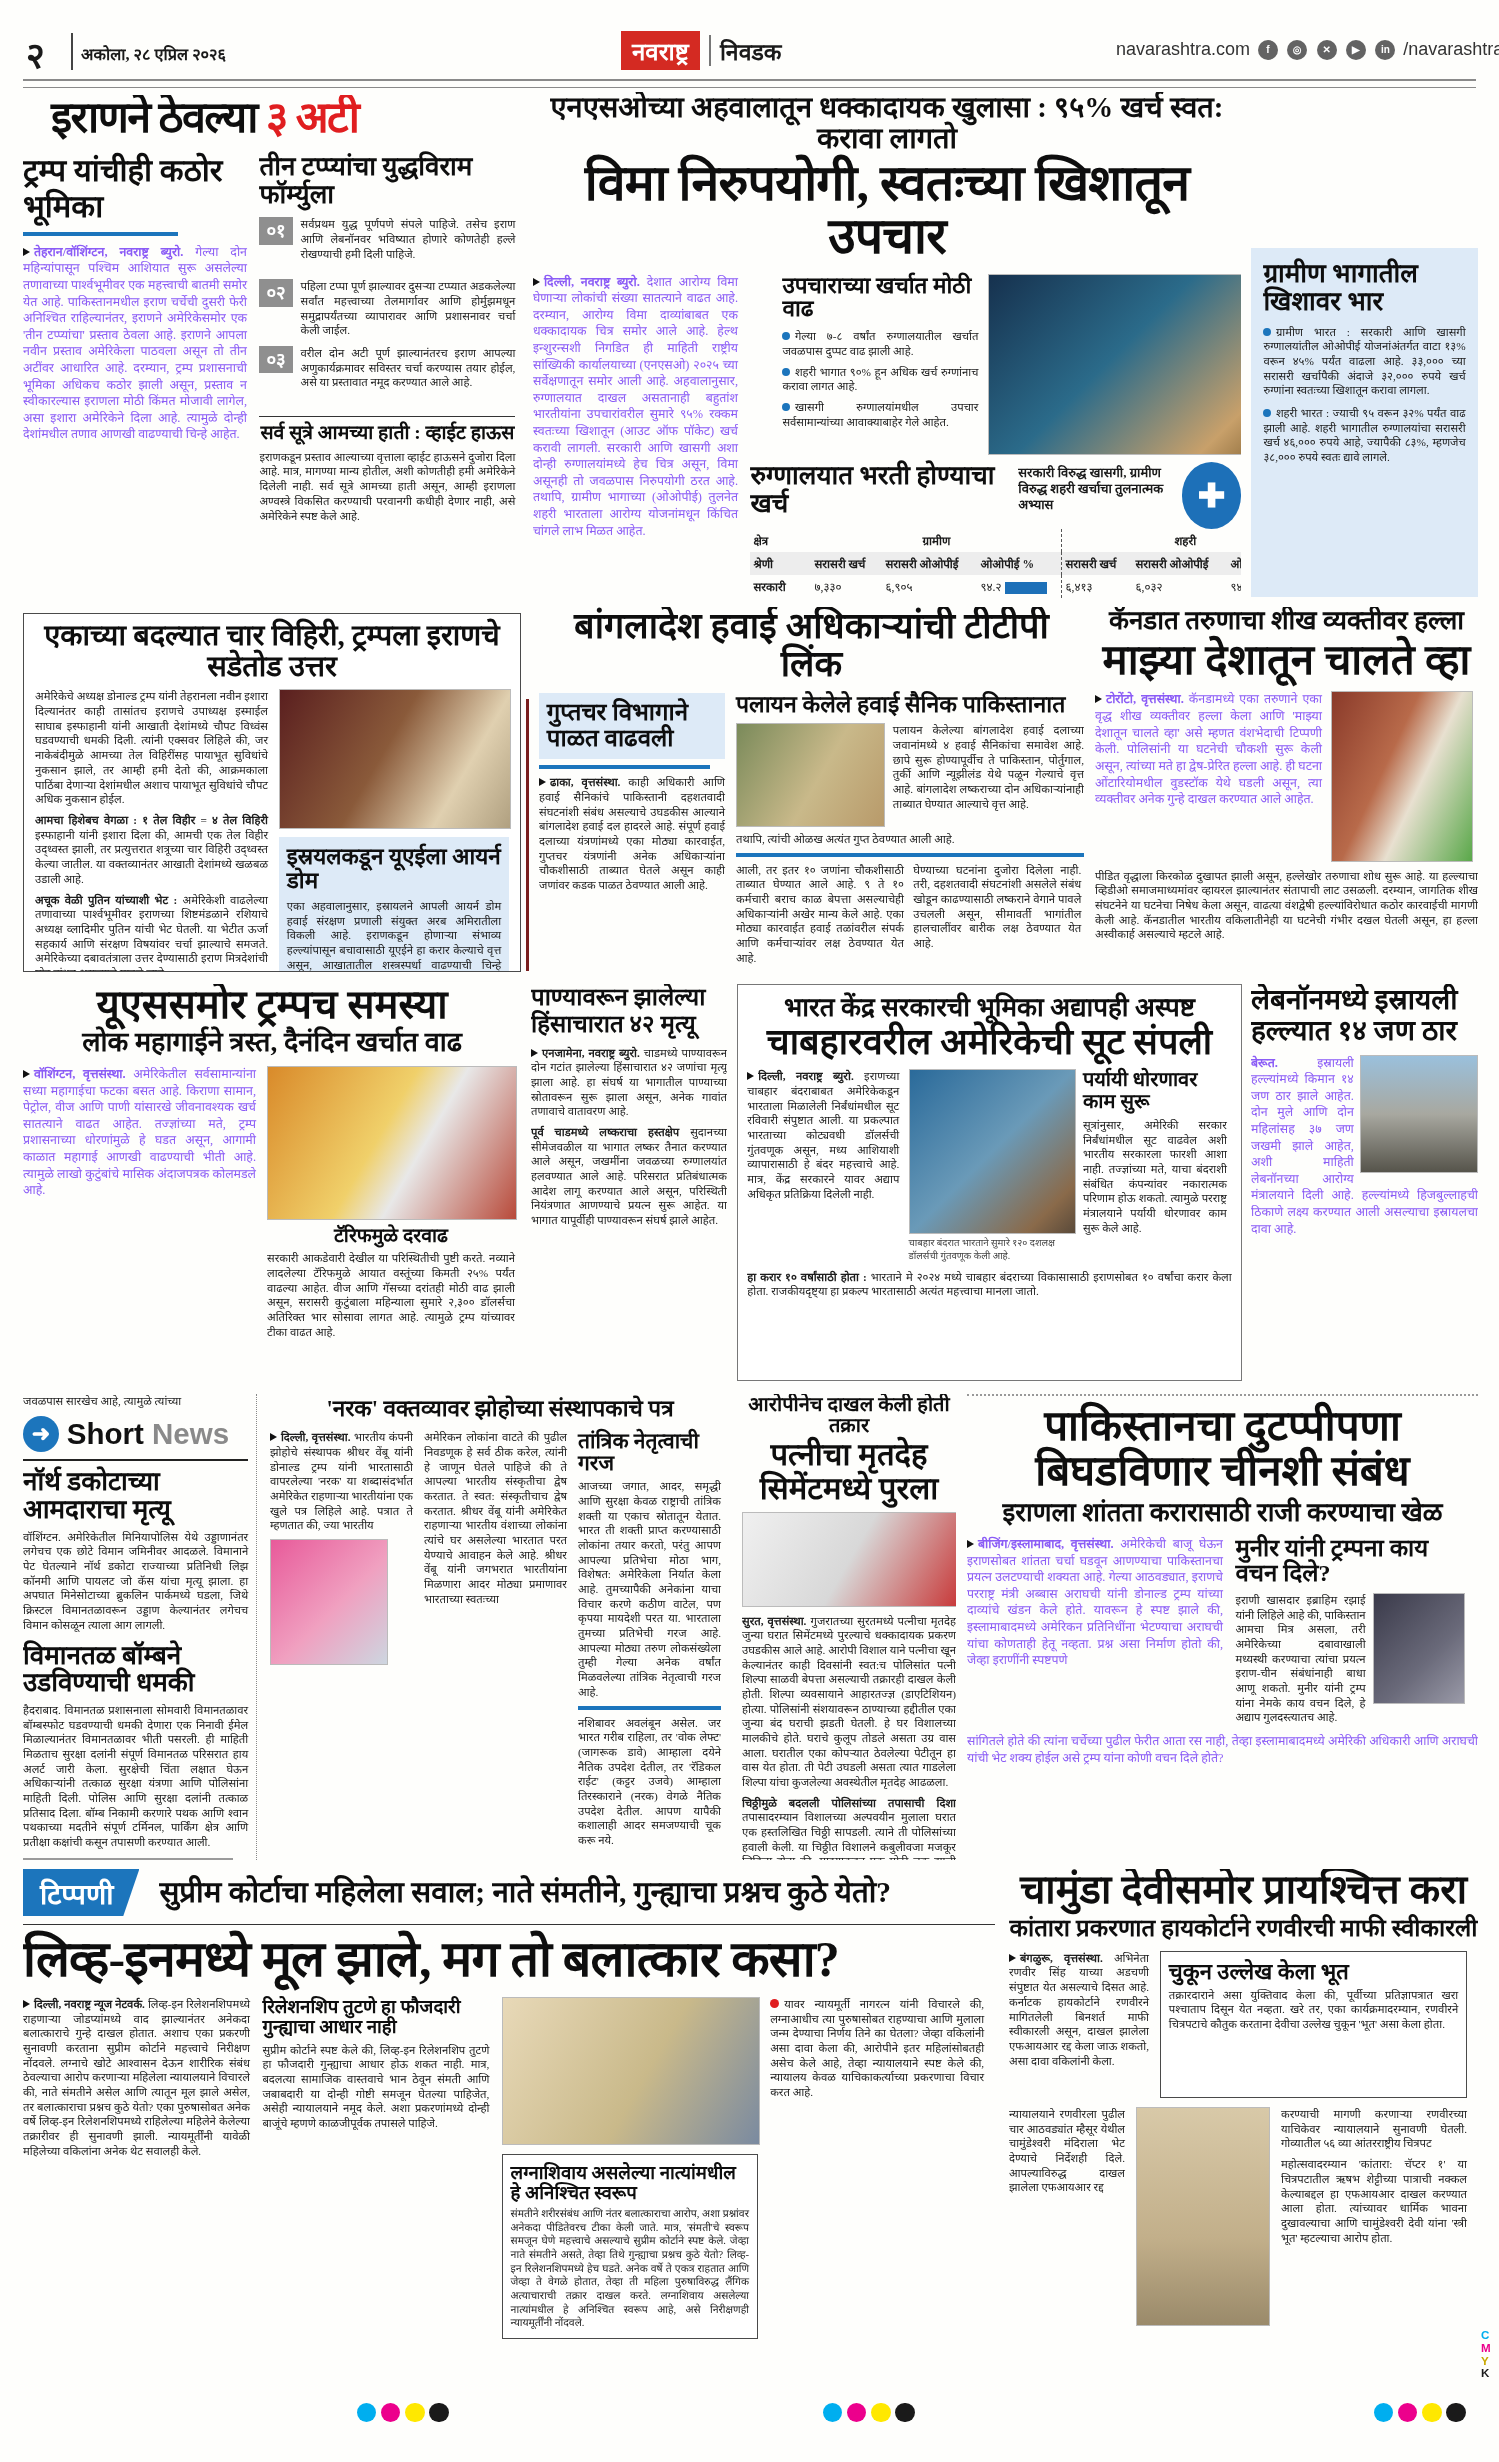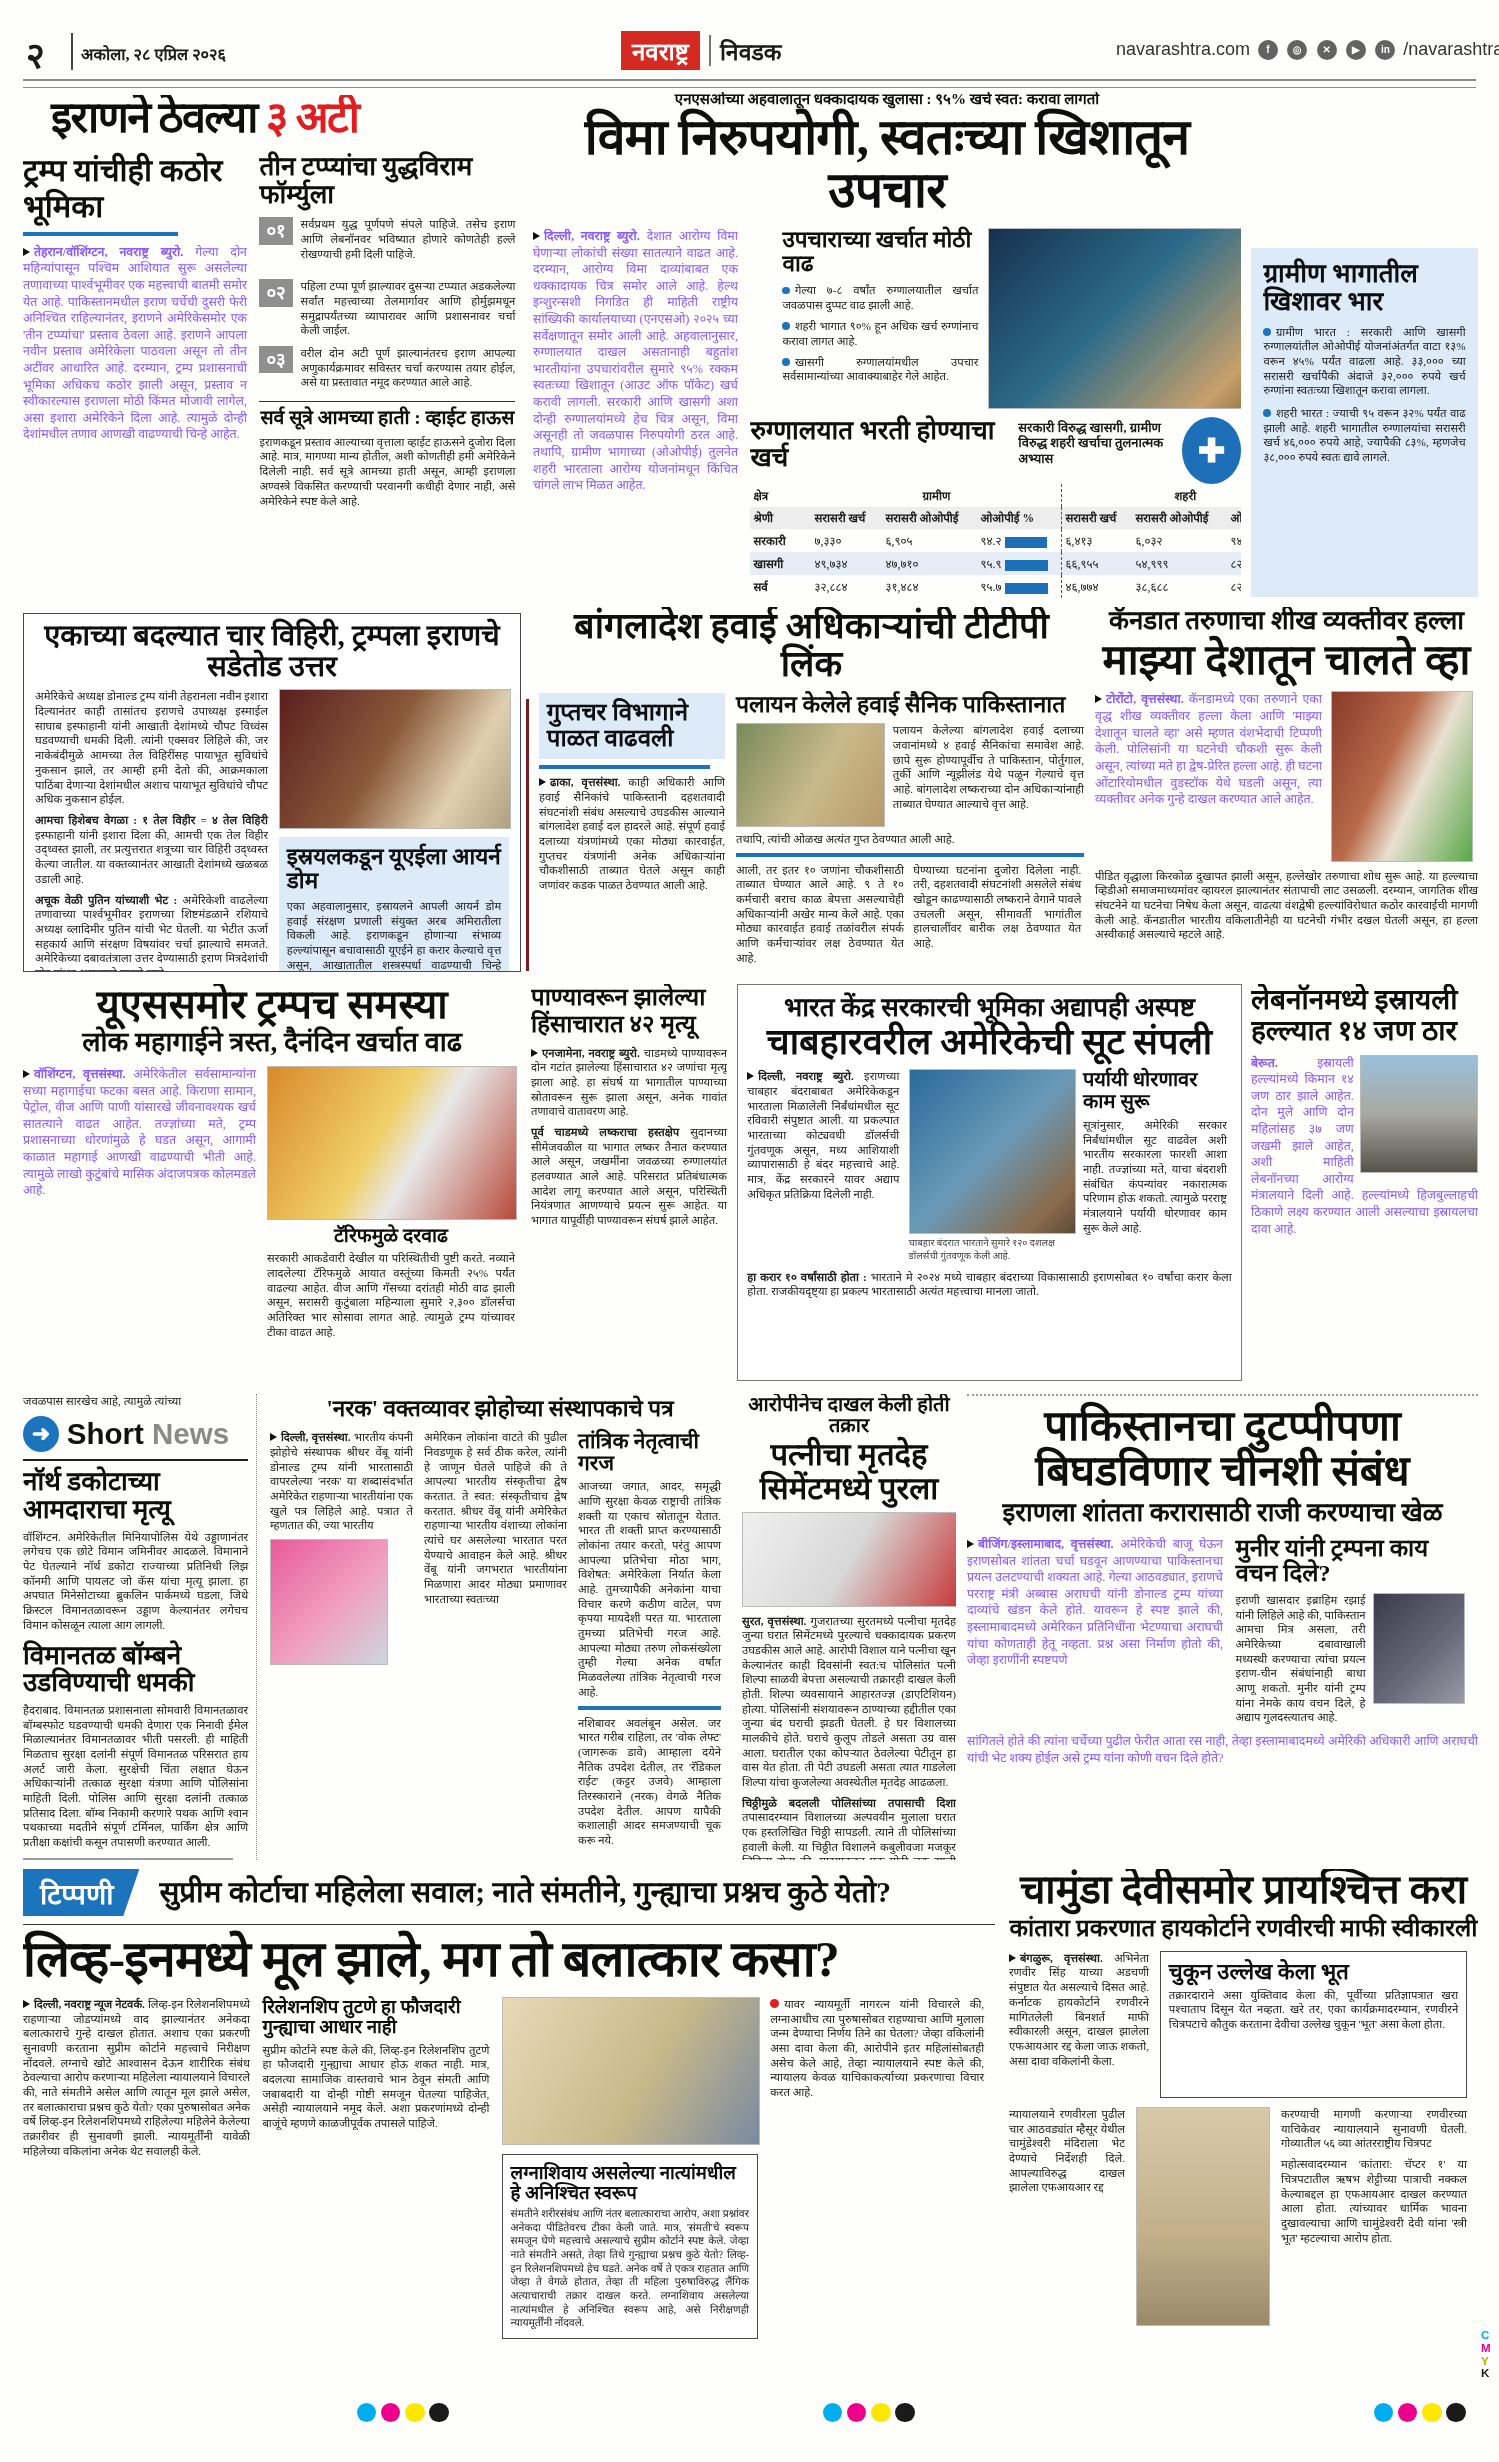--- a/index.html
+++ b/index.html
@@ -103,28 +103,28 @@
           <span class="small-t">सर्वप्रथम युद्ध पूर्णपणे संपले पाहिजे. तसेच इराण आणि लेबनॉनवर भविष्यात होणारे कोणतेही हल्ले रोखण्याची हमी दिली पाहिजे.</span>
         </div>
         <div style="display:flex;gap:7.8px;margin-top:18px;">
           <span class="numbox">०२</span>
           <span class="small-t">पहिला टप्पा पूर्ण झाल्यावर दुसऱ्या टप्प्यात अडकलेल्या सर्वांत महत्त्वाच्या तेलमार्गावर आणि होर्मुझमधून समुद्रापर्यंतच्या व्यापारावर आणि प्रशासनावर चर्चा केली जाईल.</span>
         </div>
         <div style="display:flex;gap:7.8px;margin-top:7.8px;">
           <span class="numbox">०३</span>
           <span class="small-t">वरील दोन अटी पूर्ण झाल्यानंतरच इराण आपल्या अणुकार्यक्रमावर सविस्तर चर्चा करण्यास तयार होईल, असे या प्रस्तावात नमूद करण्यात आले आहे.</span>
         </div>
-        <div class="hl center" style="font-size:19.4px;margin-top:11px;border-top:1.6px solid #333;padding-top:6.2px;">सर्व सूत्रे आमच्या हाती : व्हाईट हाऊस</div>
+        <div class="hl center" style="font-size:19.4px;margin-top:26px;border-top:1.6px solid #333;padding-top:6.2px;">सर्व सूत्रे आमच्या हाती : व्हाईट हाऊस</div>
         <p class="small-t" style="margin:6.2px 0 0;">इराणकडून प्रस्ताव आल्याच्या वृत्ताला व्हाईट हाऊसने दुजोरा दिला आहे. मात्र, मागण्या मान्य होतील, अशी कोणतीही हमी अमेरिकेने दिलेली नाही. सर्व सूत्रे आमच्या हाती असून, आम्ही इराणला अण्वस्त्रे विकसित करण्याची परवानगी कधीही देणार नाही, असे अमेरिकेने स्पष्ट केले आहे.</p>
       </div>
     </div>
   </div>
 
   <div class="abs" style="left:533px;top:92px;width:708px;height:506px;overflow:hidden;">
-    <div class="hl center" style="font-size:15px;">एनएसओच्या अहवालातून धक्कादायक खुलासा : ९५% खर्च स्वत: करावा लागतो</div>
+    <div class="hl center" style="font-size:29px;">एनएसओच्या अहवालातून धक्कादायक खुलासा : ९५% खर्च स्वत: करावा लागतो</div>
     <div class="hl center" style="font-size:50px;letter-spacing:-0.8px;margin-top:3.1px;">विमा निरुपयोगी, स्वतःच्या खिशातून उपचार</div>
     <div class="cols" style="margin-top:11px;">
       <div style="width:205px;flex:none;">
         <p class="body-t" style="margin:0;"><span class="tri"></span><span class="byl">दिल्ली, नवराष्ट्र ब्युरो.</span> <span>देशात आरोग्य विमा घेणाऱ्या लोकांची संख्या सातत्याने वाढत आहे. दरम्यान, आरोग्य विमा दाव्यांबाबत एक धक्कादायक चित्र समोर आले आहे. हेल्थ इन्शुरन्सशी निगडित ही माहिती राष्ट्रीय सांख्यिकी कार्यालयाच्या (एनएसओ) २०२५ च्या सर्वेक्षणातून समोर आली आहे. अहवालानुसार, रुग्णालयात दाखल असतानाही बहुतांश भारतीयांना उपचारांवरील सुमारे ९५% रक्कम स्वतःच्या खिशातून (आउट ऑफ पॉकेट) खर्च करावी लागली. सरकारी आणि खासगी अशा दोन्ही रुग्णालयांमध्ये हेच चित्र असून, विमा असूनही तो जवळपास निरुपयोगी ठरत आहे. तथापि, ग्रामीण भागाच्या (ओओपीई) तुलनेत शहरी भारताला आरोग्य योजनांमधून किंचित चांगले लाभ मिळत आहेत.</span></p>
       </div>
       <div style="width:491px;flex:none;">
         <div class="cols" style="gap:9.3px;margin-left:32px;">
           <div style="width:196px;flex:none;">
             <div class="hl" style="font-size:22.5px;">उपचाराच्या खर्चात मोठी वाढ</div>
             <p class="small-t" style="margin:7.8px 0 0;"><span class="dot-blue"></span><span>गेल्या ७-८ वर्षांत रुग्णालयातील खर्चात जवळपास दुप्पट वाढ झाली आहे.</span></p>

